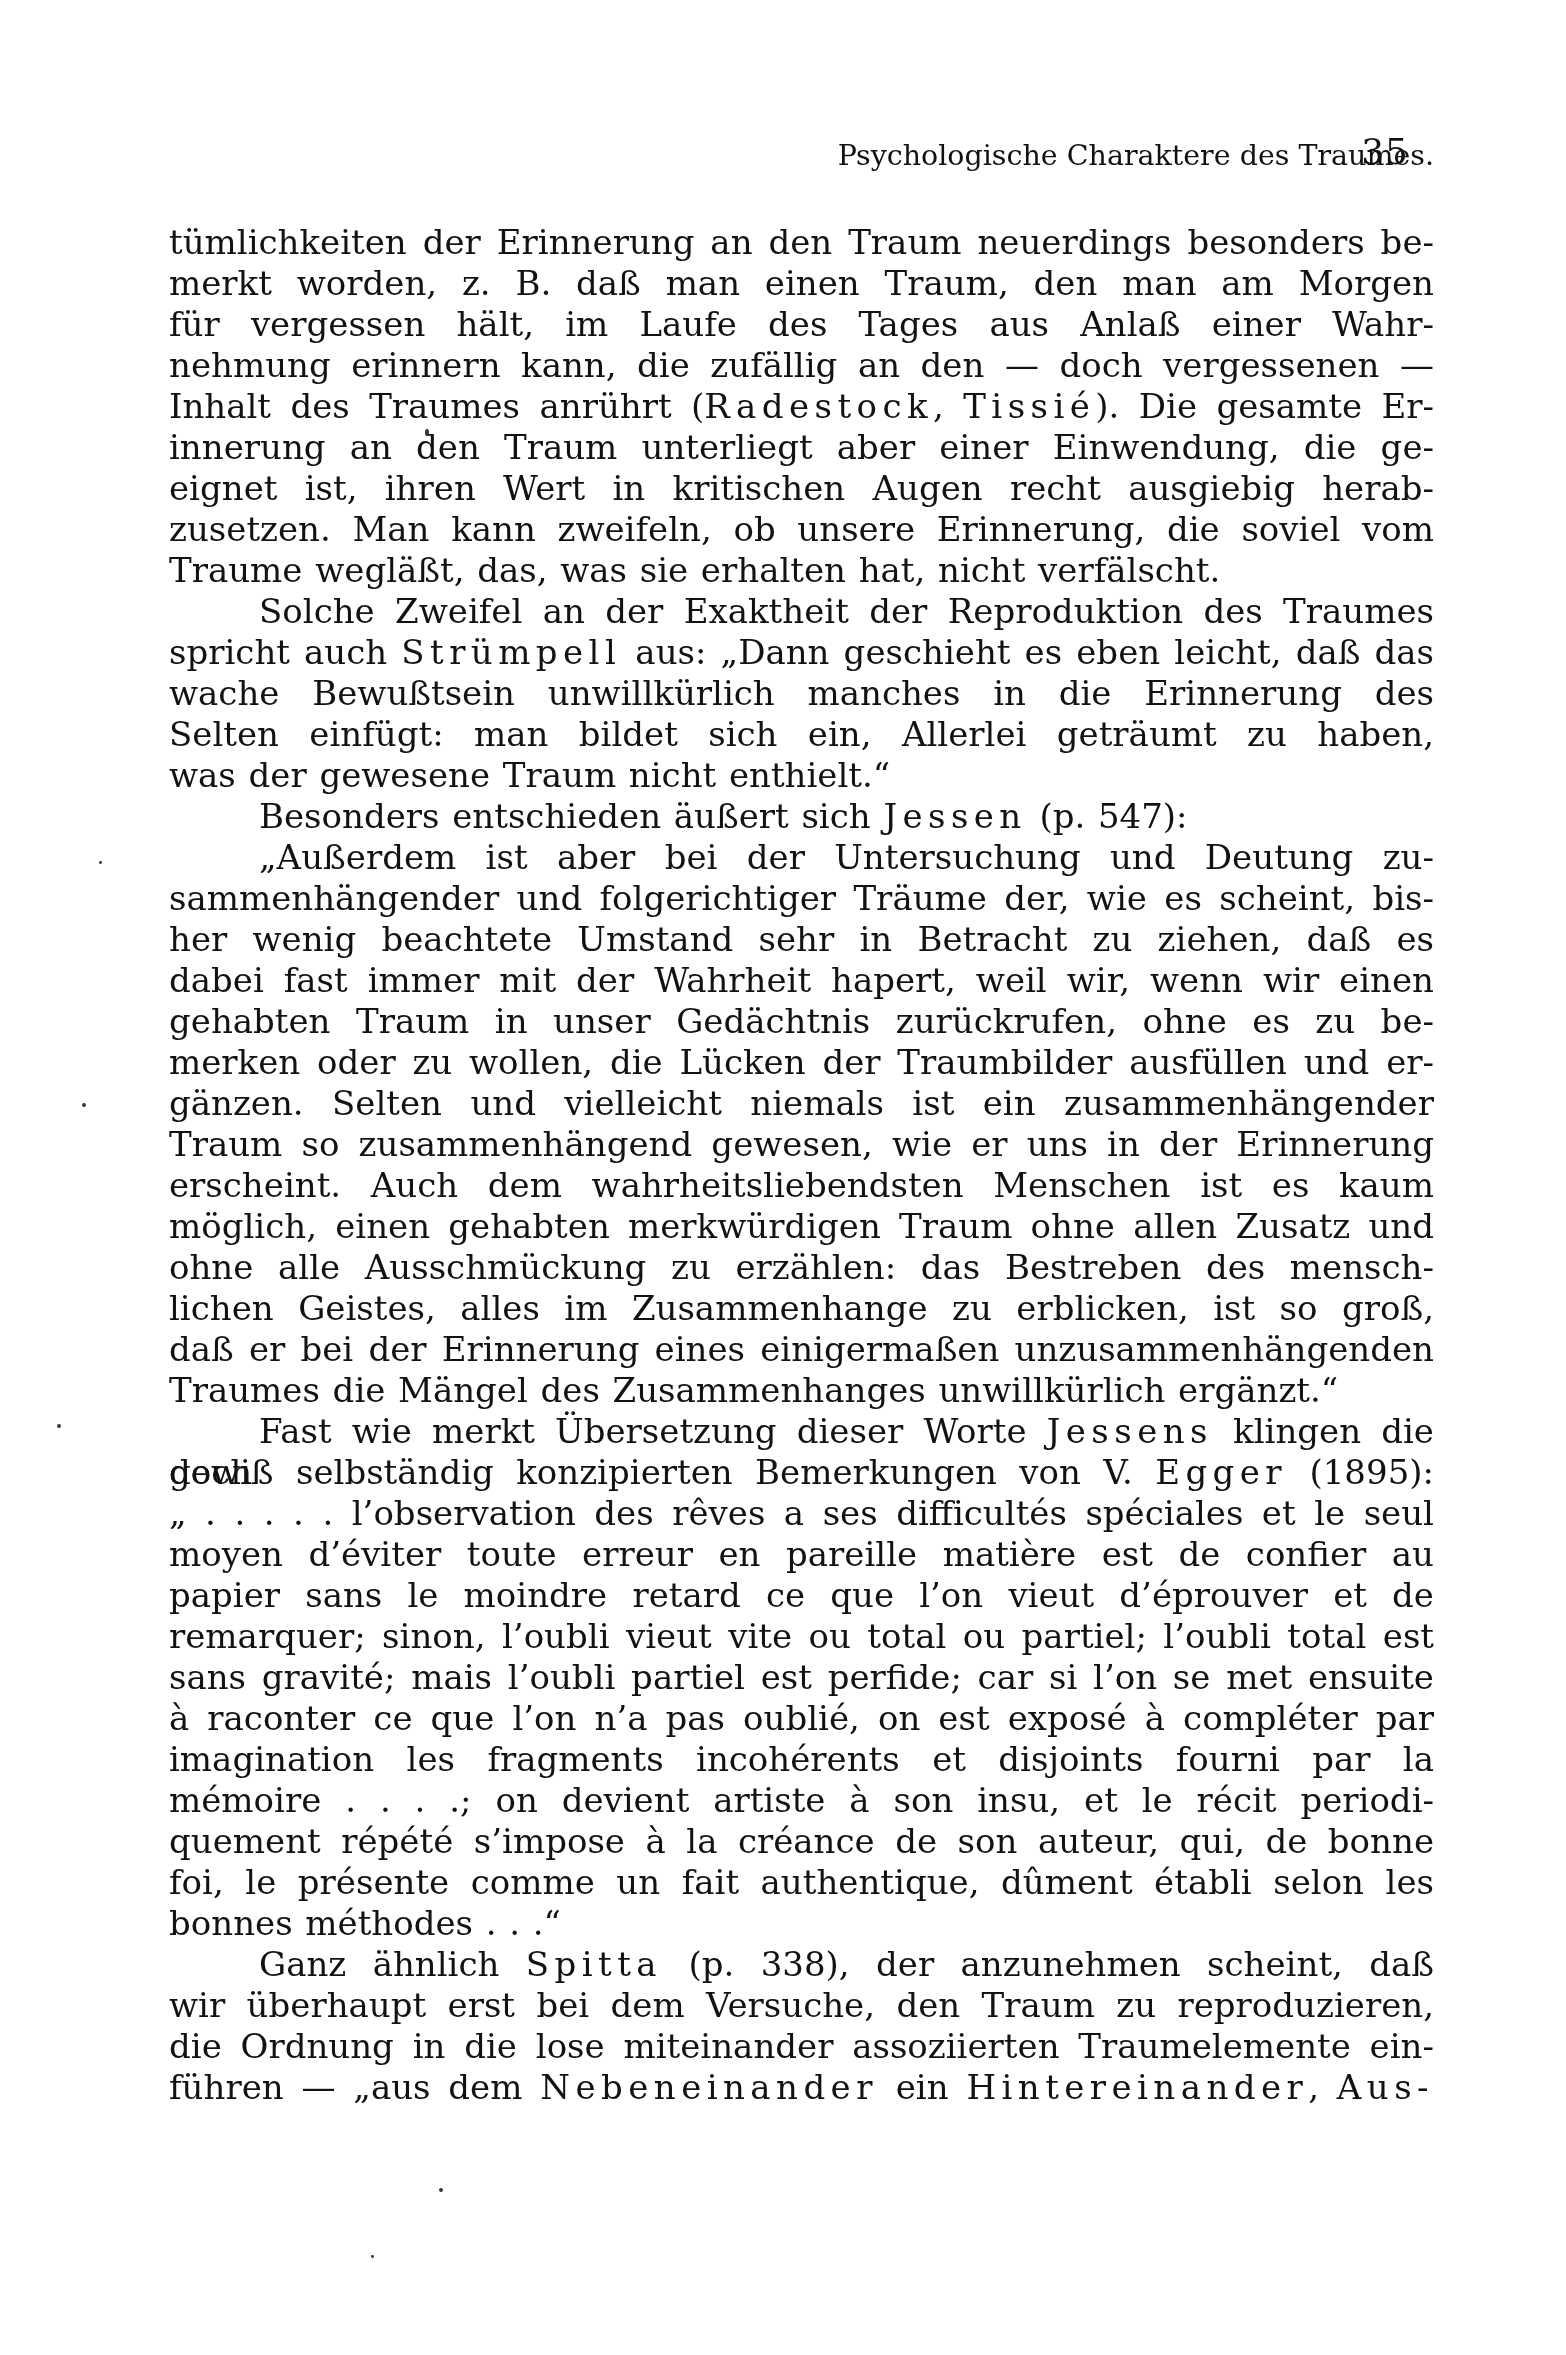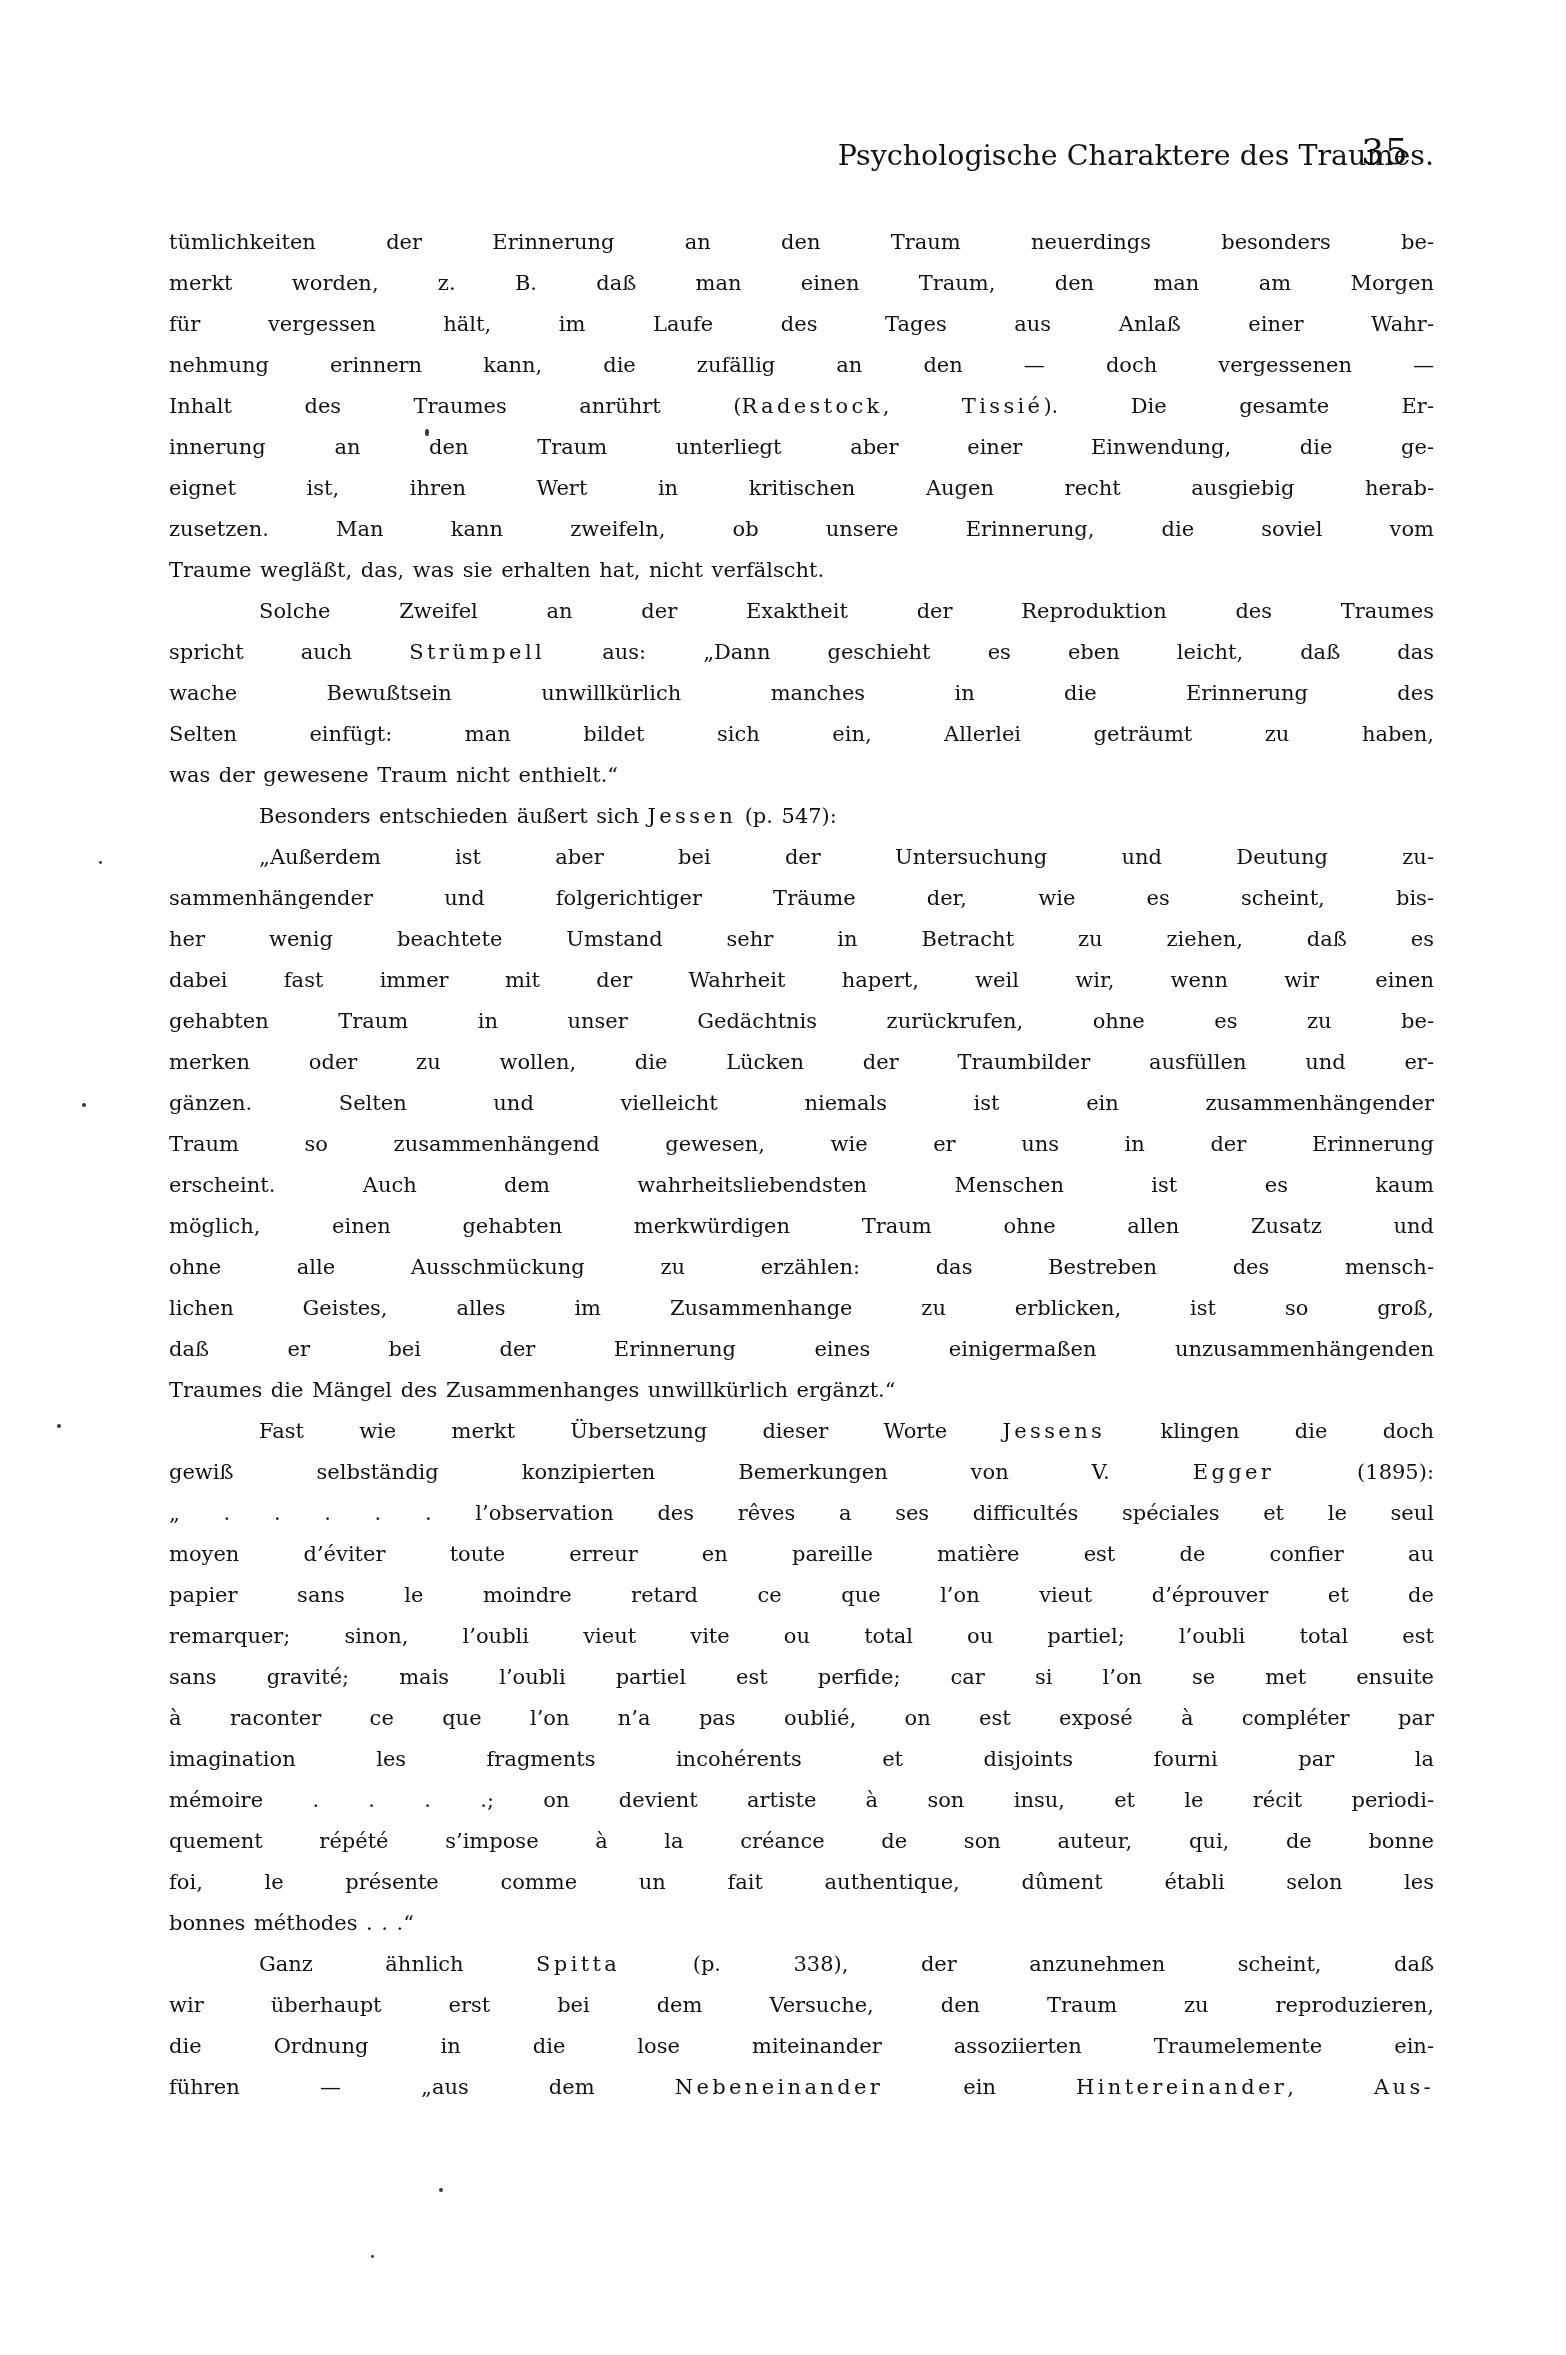--- a/index.html
+++ b/index.html
@@ -21,21 +21,21 @@
   }
   .page-number{
     position:absolute;
     right:25px;top:-3.8px;
     font-size:36px;
     letter-spacing:1px;
   }
   .text-block{
     position:absolute;
     left:169px;top:222px;width:1265px;
-    font-size:21px;
+    font-size:34px;
   }
   .line{
     height:41px;
     line-height:41px;
     text-align:justify;
     word-spacing:1.9px;
     white-space:normal;
   }
   .line.just{ text-align-last:justify; }
   .line.ind{ text-indent:90px; }

